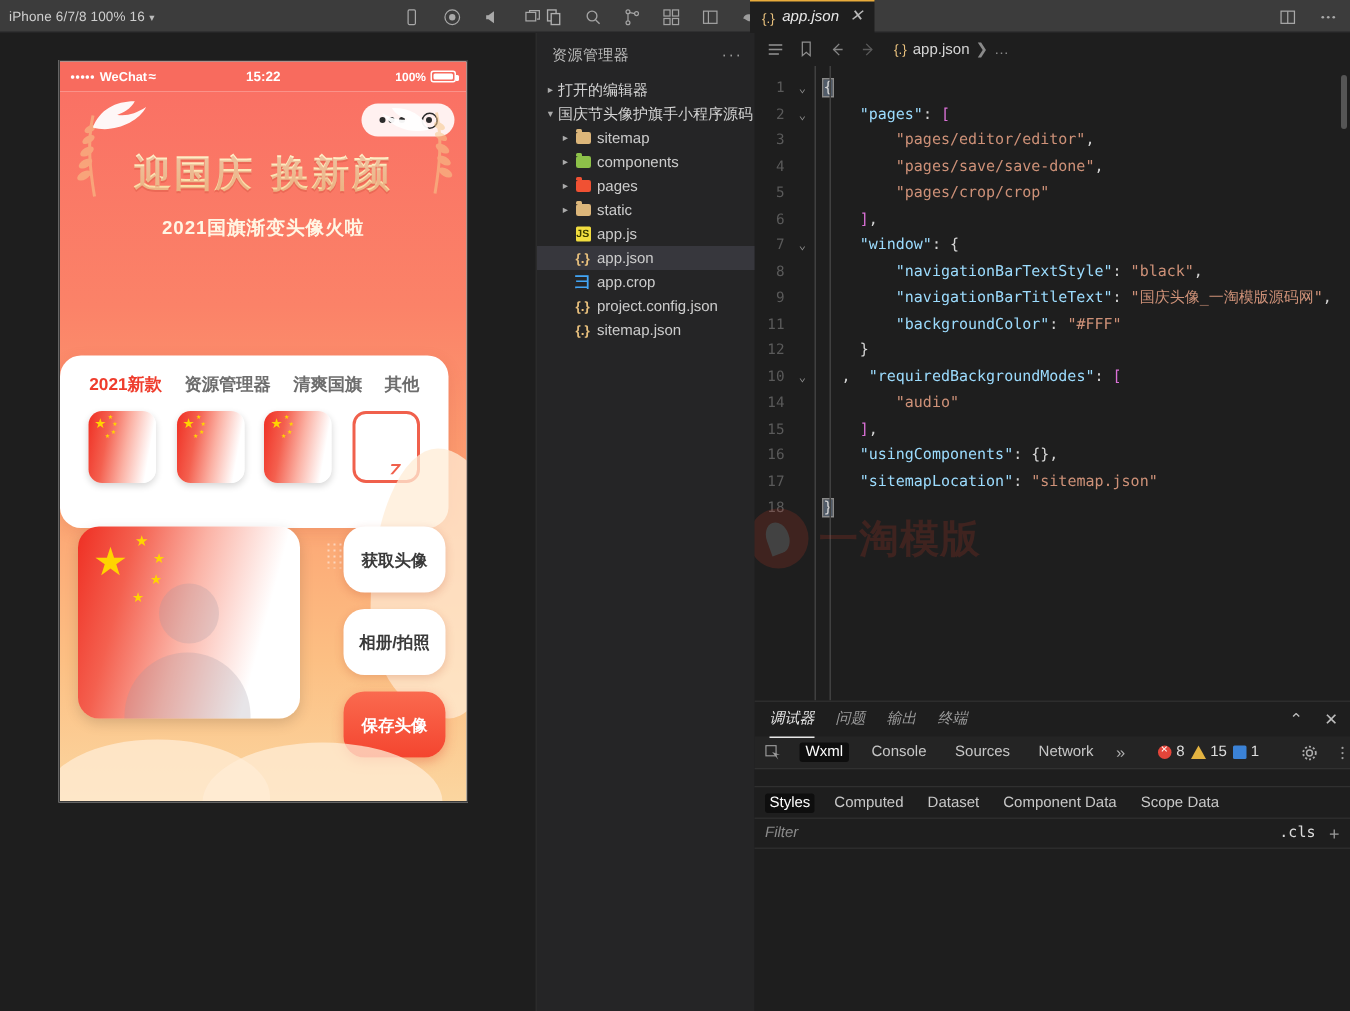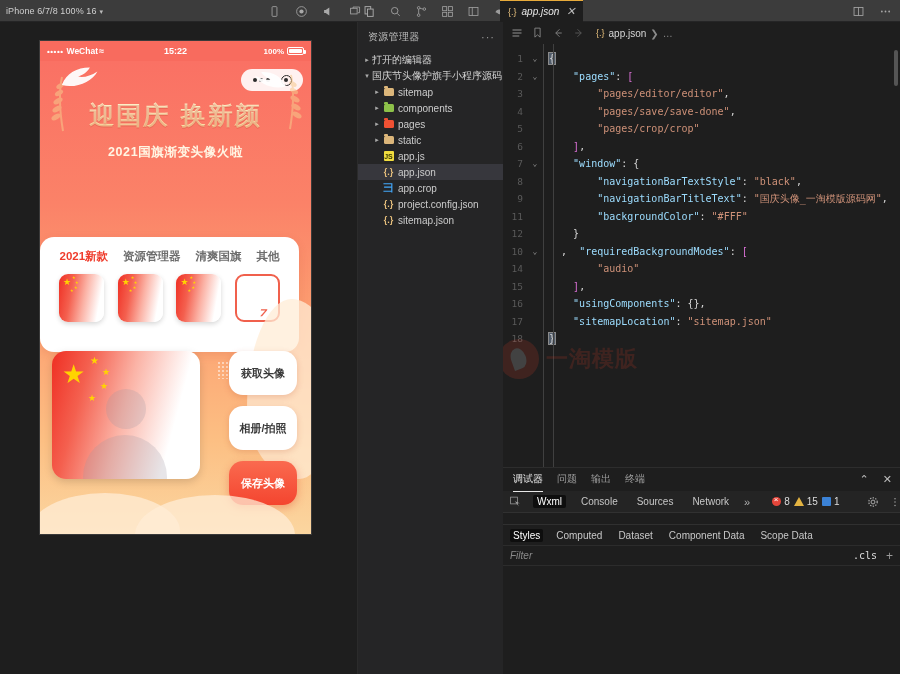--- a/index.html
+++ b/index.html
@@ -248,32 +248,32 @@
   .code-scrollbar { position: absolute; right: 2px; top: 6px; width: 4px; height: 36px; background: #555; border-radius: 2px; }
 
   .watermark {
     position: absolute; left: -4px; top: 295px; z-index: 5;
     display: flex; align-items: center; gap: 7px;
     opacity: .16; pointer-events: none;
   }
   .wm-logo { width: 40px; height: 40px; border-radius: 50%; background: #e8402a; position: relative; }
   .wm-logo::after { content:""; position:absolute; left:12px; top:9px; width:15px; height:21px;
                     border-radius: 50% 50% 50% 0; background:#fff; transform: rotate(-20deg); }
-  .wm-text { font-size: 22px; font-weight: bold; color: #e8402a; letter-spacing: 1px; }
+  .wm-text { font-size: 26px; font-weight: bold; color: #e8402a; letter-spacing: 1px; }
 
   
   .devtools {
     height: 207px; flex: 0 0 207px; background: #1e1e1e;
     border-top: 1px solid #2d2d2d; display: flex; flex-direction: column;
   }
   .dt-head {
     height: 23px; flex: 0 0 23px; display: flex; align-items: center;
     padding: 0 8px 0 10px; gap: 14px; font-size: 10px; color: #9b9b9b;
   }
-  .dt-head .dtab { color: #9b9b9b; position: relative; padding-bottom: 2px; }
+  .dt-head .dtab { color: #9b9b9b; position: relative; padding-bottom: 2px; font-style: italic; }
   .dt-head .dtab.active { color: #e7e7e7; }
   .dt-head .dtab.active::after { content: ""; position: absolute; left: 0; right: 0; bottom: -4px; height: 1px; background: #e7e7e7; }
   .dt-head .spacer { flex: 1 1 auto; }
   .dt-head .ctrl { color: #bdbdbd; font-size: 11px; cursor: pointer; }
 
   .dt-toolbar {
     height: 22px; flex: 0 0 22px; background: #242424;
     display: flex; align-items: center; gap: 11px; padding: 0 6px;
     font-size: 10px; color: #c6c6c6; border-bottom: 1px solid #313131;
   }

